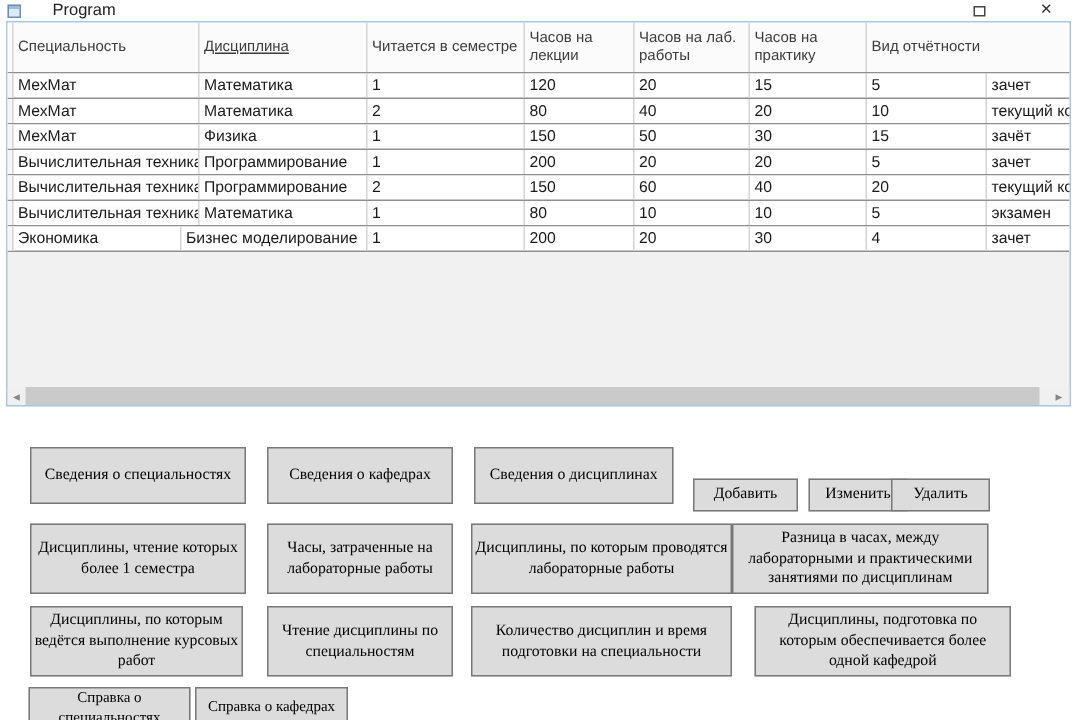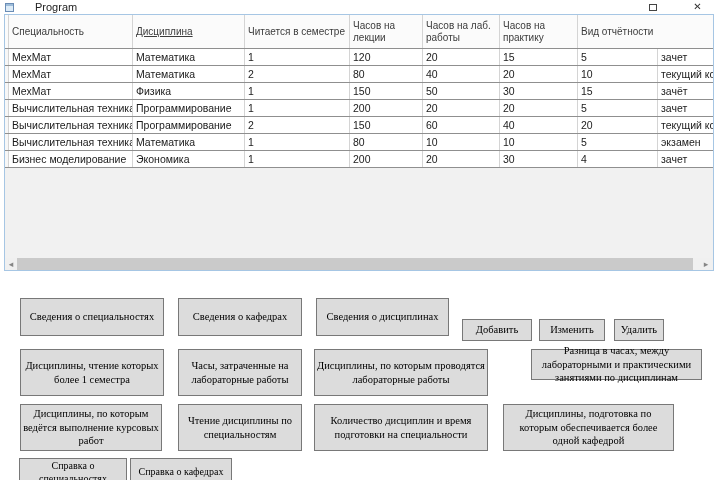--- a/index.html
+++ b/index.html
@@ -42,26 +42,26 @@
        font-family:"Liberation Serif","DejaVu Serif",serif;font-size:10.5px;color:#000;
        text-align:center;line-height:1.3;padding:1px 2px;margin:12px;
        display:flex;align-items:center;justify-content:center;cursor:default}
   .btn.small-font{font-size:10px}
   
   .p-b1{left:8px;top:286px;width:144px;height:38px}
   .p-b2{left:166px;top:286px;width:124px;height:38px}
   .p-b3{left:304px;top:286px;width:133px;height:38px}
   .p-add{left:450px;top:307px;width:70px;height:22px}
   .p-edit{left:527px;top:307px;width:66px;height:22px}
-  .p-del{left:602px;top:307px;width:50px;height:22px}
+  .p-del{left:582px;top:307px;width:66px;height:22px}
   
   .p-b4{left:8px;top:337px;width:144px;height:47px}
   .p-b5{left:166px;top:337px;width:124px;height:47px}
   .p-b6{left:302px;top:337px;width:174px;height:47px}
-  .p-b7{left:519px;top:337px;width:171px;height:31px}
+  .p-b7{left:476px;top:337px;width:171px;height:47px}
   
   .p-b8{left:8px;top:392px;width:142px;height:47px}
   .p-b9{left:166px;top:392px;width:124px;height:47px}
   .p-b10{left:302px;top:392px;width:174px;height:47px}
   .p-b11{left:491px;top:392px;width:171px;height:47px}
   
   .p-b12{left:7px;top:446px;width:108px;height:40px}
   .p-b13{left:118px;top:446px;width:102px;height:40px}
 </style>
 </head>
@@ -153,22 +153,22 @@
         <div class="gcell" style="width: 112px;">Математика</div>
         <div class="gcell" style="width: 105px;">1</div>
         <div class="gcell" style="width: 73px;">80</div>
         <div class="gcell" style="width: 77px;">10</div>
         <div class="gcell" style="width: 78px;">10</div>
         <div class="gcell" style="width: 80px;">5</div>
         <div class="gcell" style="width: 140px;">экзамен</div>
       </div>
       <div class="grow">
         <div class="rowhead"></div>
+        <div class="gcell" style="width: 112px;">Экономика</div>
         <div class="gcell" style="width: 124px;">Бизнес моделирование</div>
-        <div class="gcell" style="width: 112px;">Экономика</div>
         <div class="gcell" style="width: 105px;">1</div>
         <div class="gcell" style="width: 73px;">200</div>
         <div class="gcell" style="width: 77px;">20</div>
         <div class="gcell" style="width: 78px;">30</div>
         <div class="gcell" style="width: 80px;">4</div>
         <div class="gcell" style="width: 140px;">зачет</div>
       </div>
     </div>
   <div class="hscroll">
     <span class="scroll-arrow left">◂</span>

